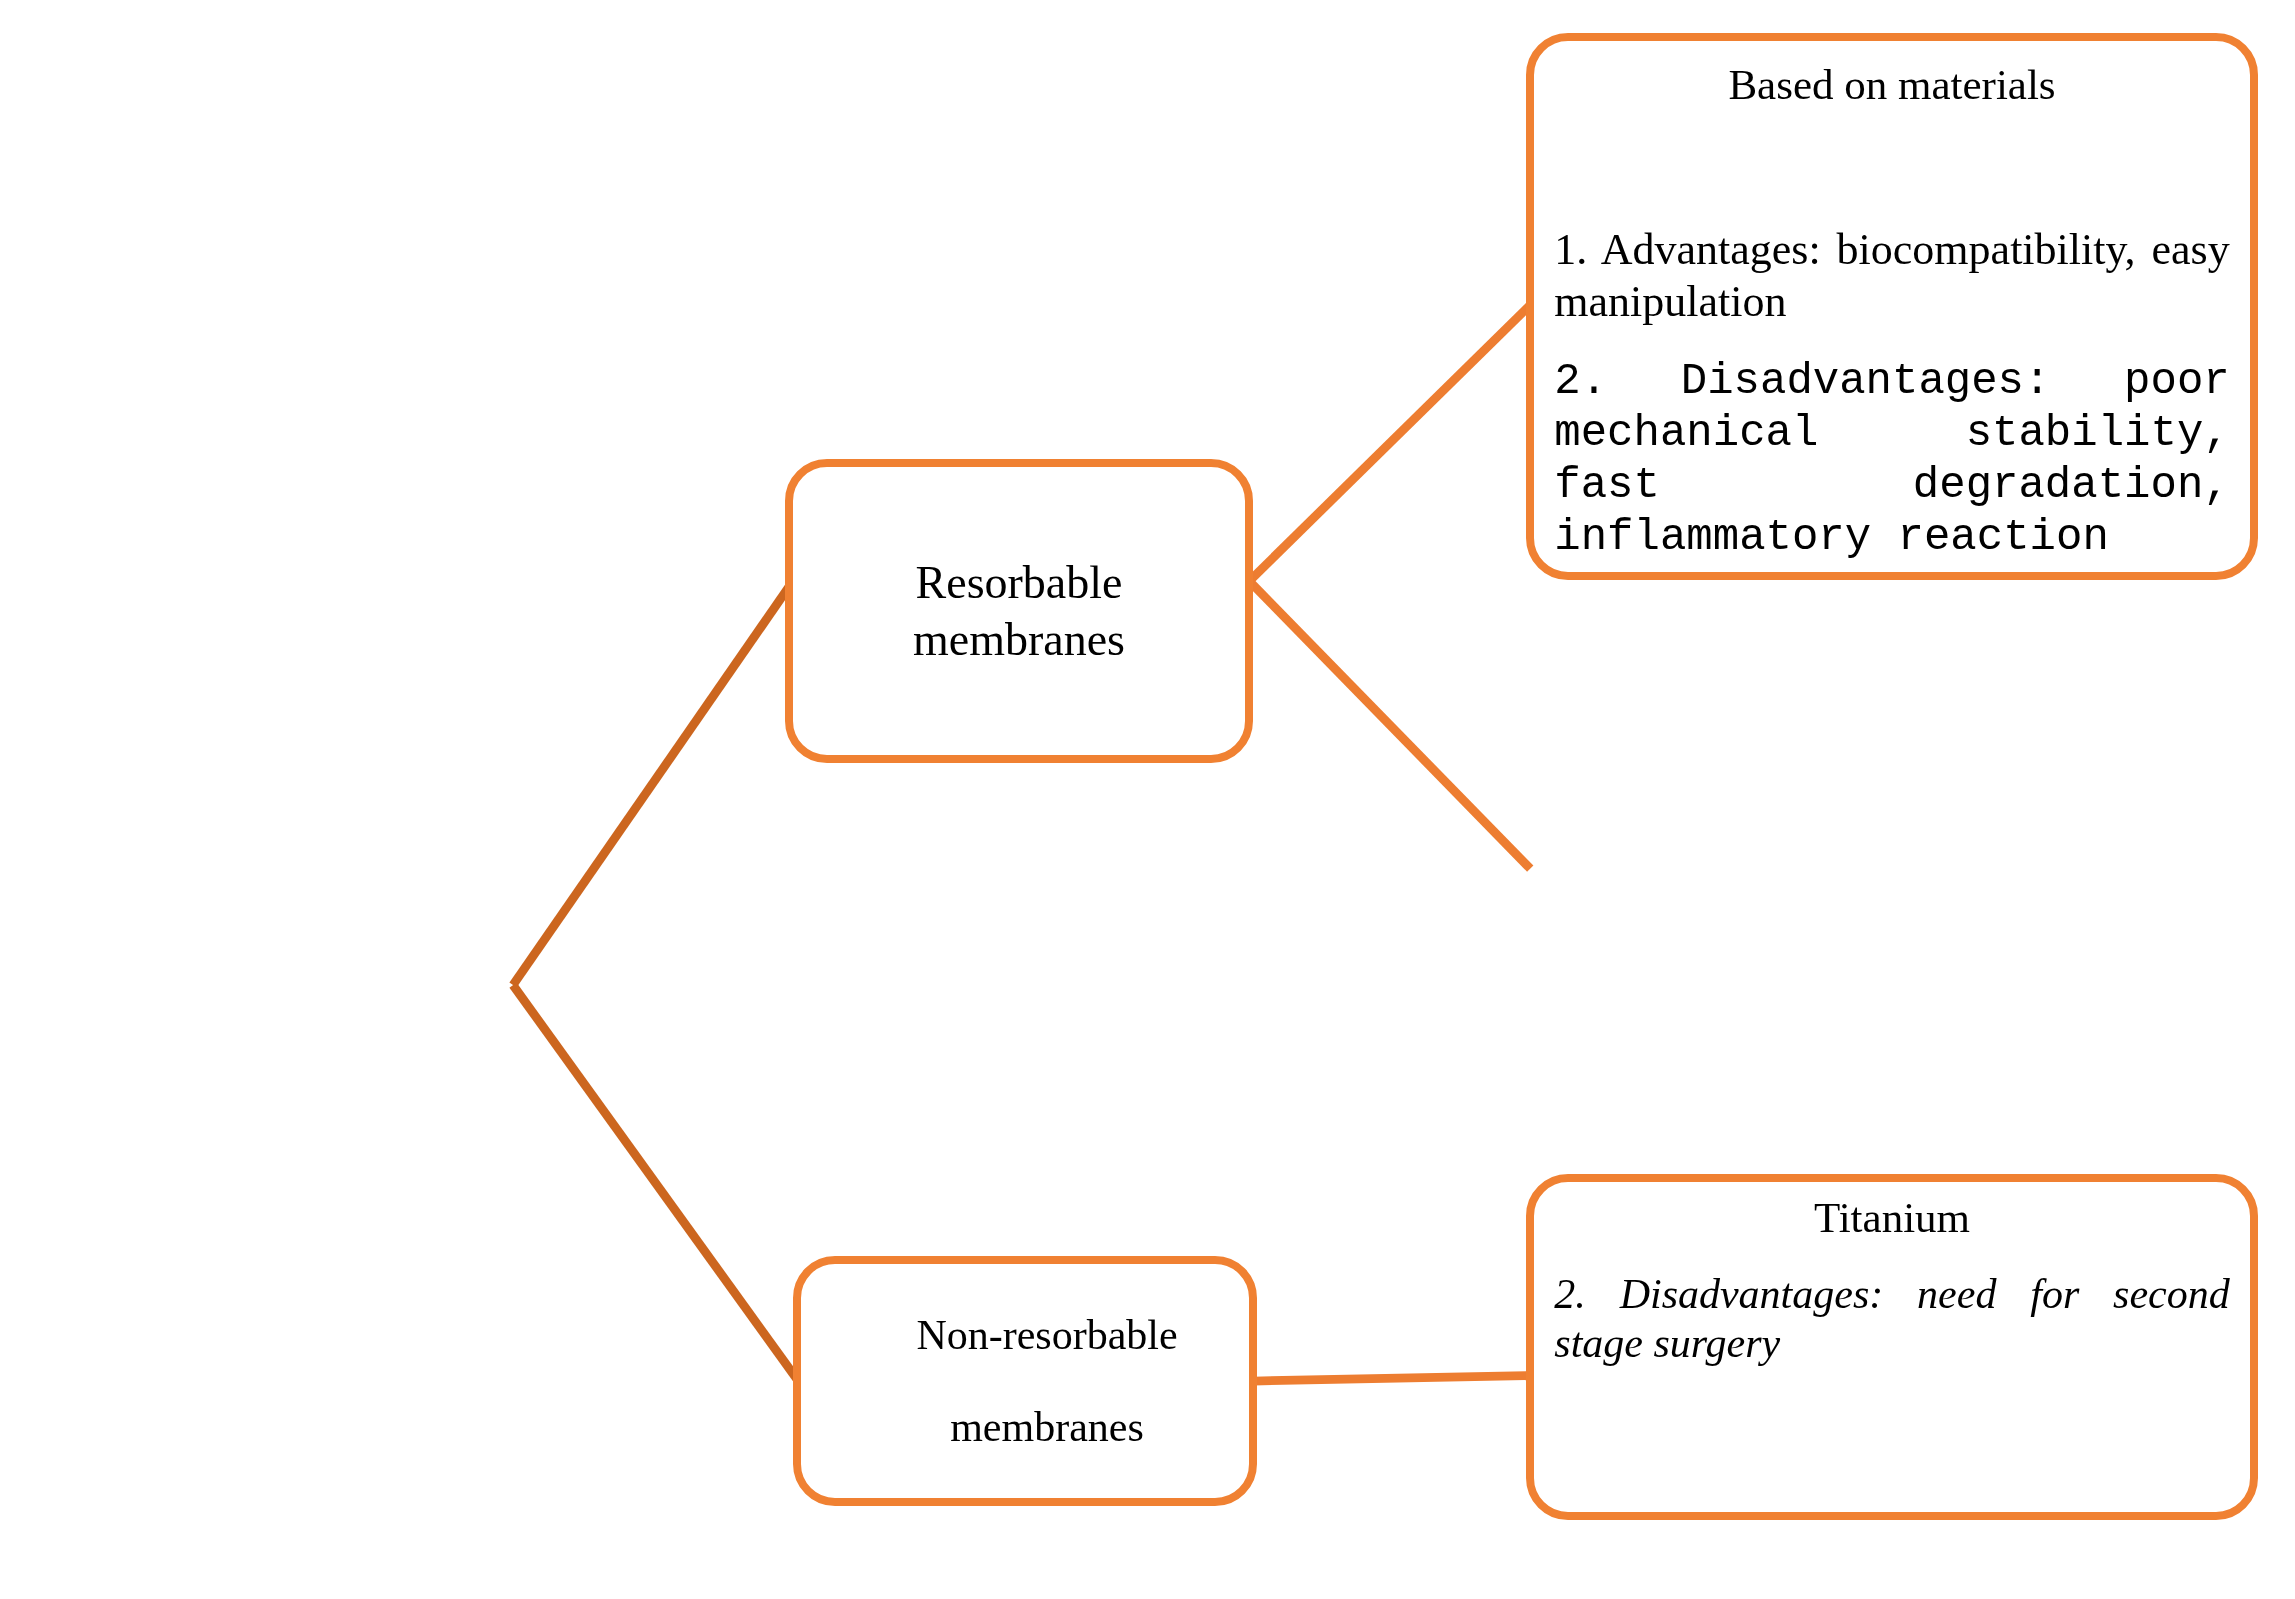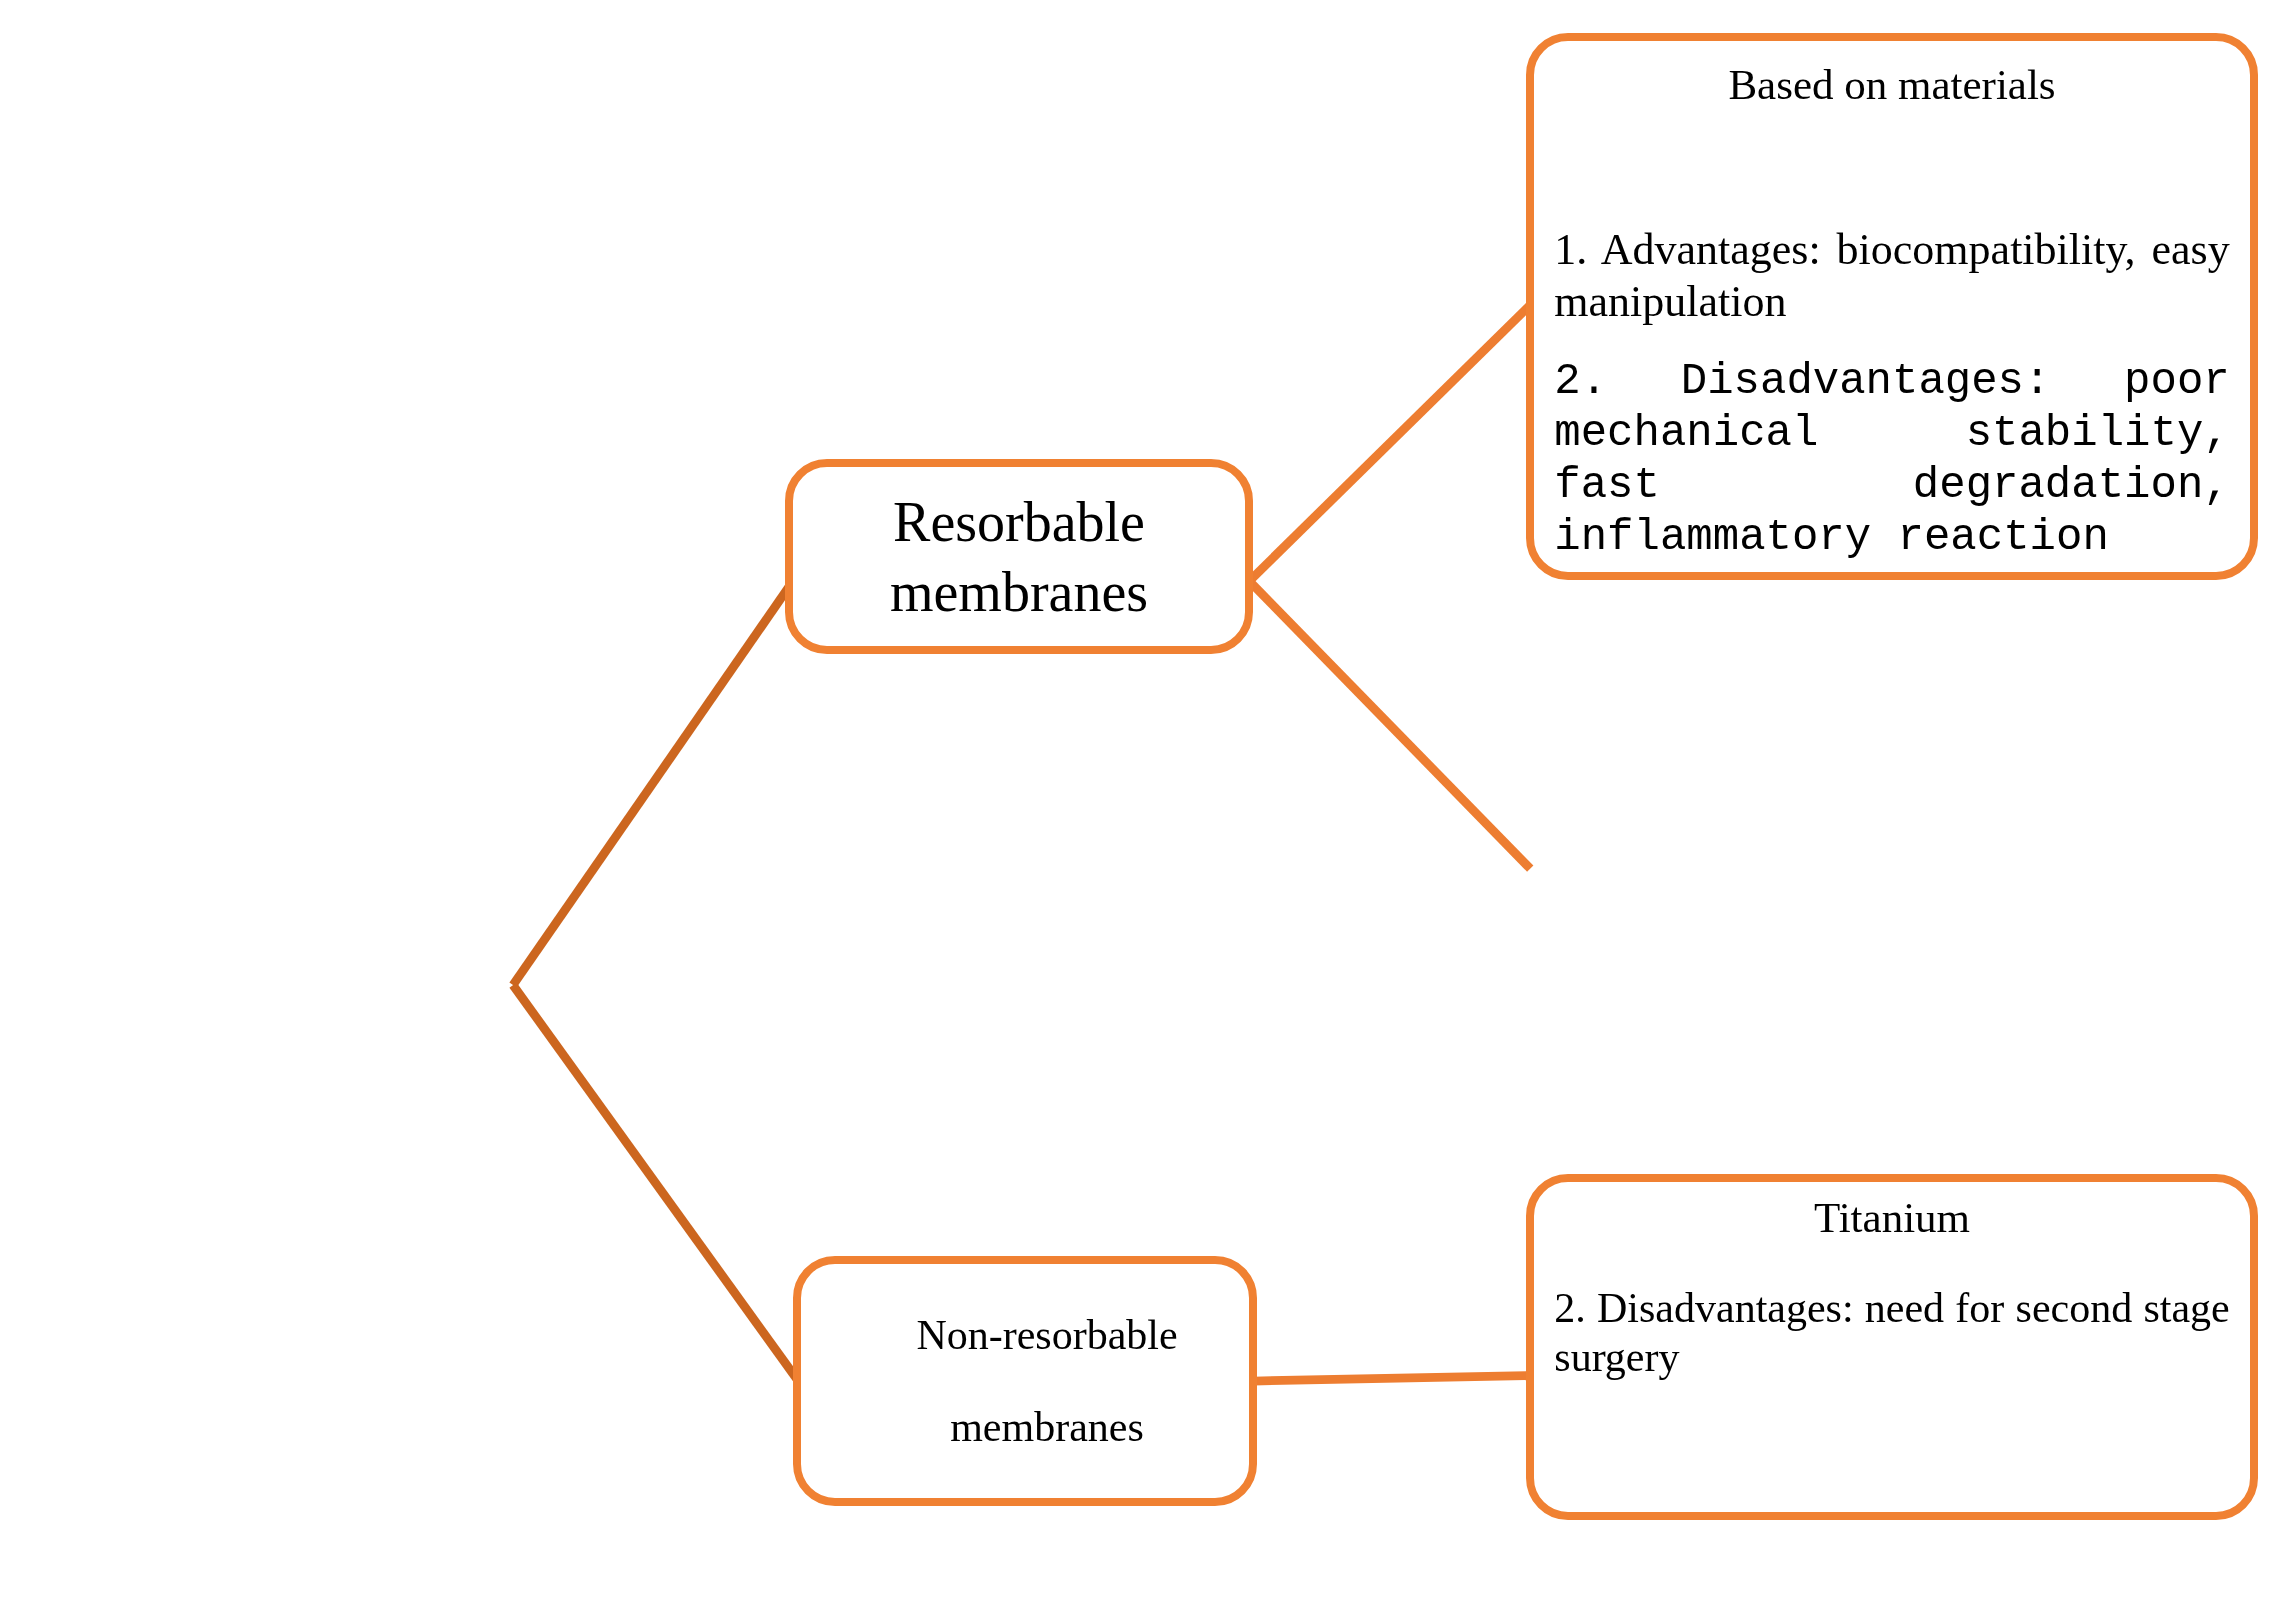--- a/index.html
+++ b/index.html
@@ -22,35 +22,35 @@
   .connector{stroke:var(--connector,#ED7D31);stroke-width:13;fill:none;stroke-linecap:butt;}
   .connector.dark{stroke:var(--connector-dark,#CC661F);}
   .box{
     position:absolute;z-index:2;box-sizing:border-box;
     background:var(--background,#fff);
     border:8.1px solid var(--box-border,#F08132);
     border-radius:42px;
   }
   .label-box{display:flex;flex-direction:column;align-items:center;justify-content:center;text-align:center;}
   .node-gbr{left:32.5px;top:869px;width:482px;height:237px;font-size:45px;}
-  .node-resorbable{left:785px;top:459px;width:468px;height:195px;font-size:56px;}
+  .node-resorbable{left:785px;top:459px;width:468px;height:304px;font-size:46px;}
   .node-nonresorbable{left:793px;top:1256px;width:464px;height:250px;font-size:42px;padding-left:44px;}
   .node-polymers{left:1526px;top:32.5px;width:732px;height:547px;padding:19px 20.3px;font-size:44px;}
   .node-magnesium{left:1526px;top:609px;width:732px;height:518px;padding:35px 20.3px;font-size:44px;}
   .node-titanium{left:1526px;top:1174px;width:732px;height:346px;padding:10.8px 20.3px;font-size:42px;}
   .label-line{display:block;line-height:1.25;}
   .node-nonresorbable .label-line + .label-line{margin-top:39px;}
   .box-title{display:block;text-align:center;font-size:43px;line-height:1.18;}
   .para{text-align:justify;line-height:1.18;margin:0;}
   .node-polymers .para-1{margin-top:114px;}
   .node-polymers .para-2{margin-top:28.4px;font-family:Liberation Mono, monospace;}
   .node-magnesium .para-1{margin-top:87px;}
   .node-magnesium .para-2{margin-top:31px;}
   .node-titanium .para-1{margin-top:13.5px;}
-  .node-titanium .para-2{margin-top:40px;}
+  .node-titanium .para-2{margin-top:26px;font-style:italic;}
 </style>
 </head>
 <body>
 
 <div class="canvas">
 
   <svg class="connectors" viewBox="0 0 3391 2363" xmlns="http://www.w3.org/2000/svg">
     <line class="connector dark" x1="758" y1="1455" x2="1166" y2="866"></line>
     <line class="connector dark" x1="758" y1="1455" x2="1178" y2="2038"></line>
     <line class="connector" x1="1846" y1="858" x2="2261" y2="450"></line>

